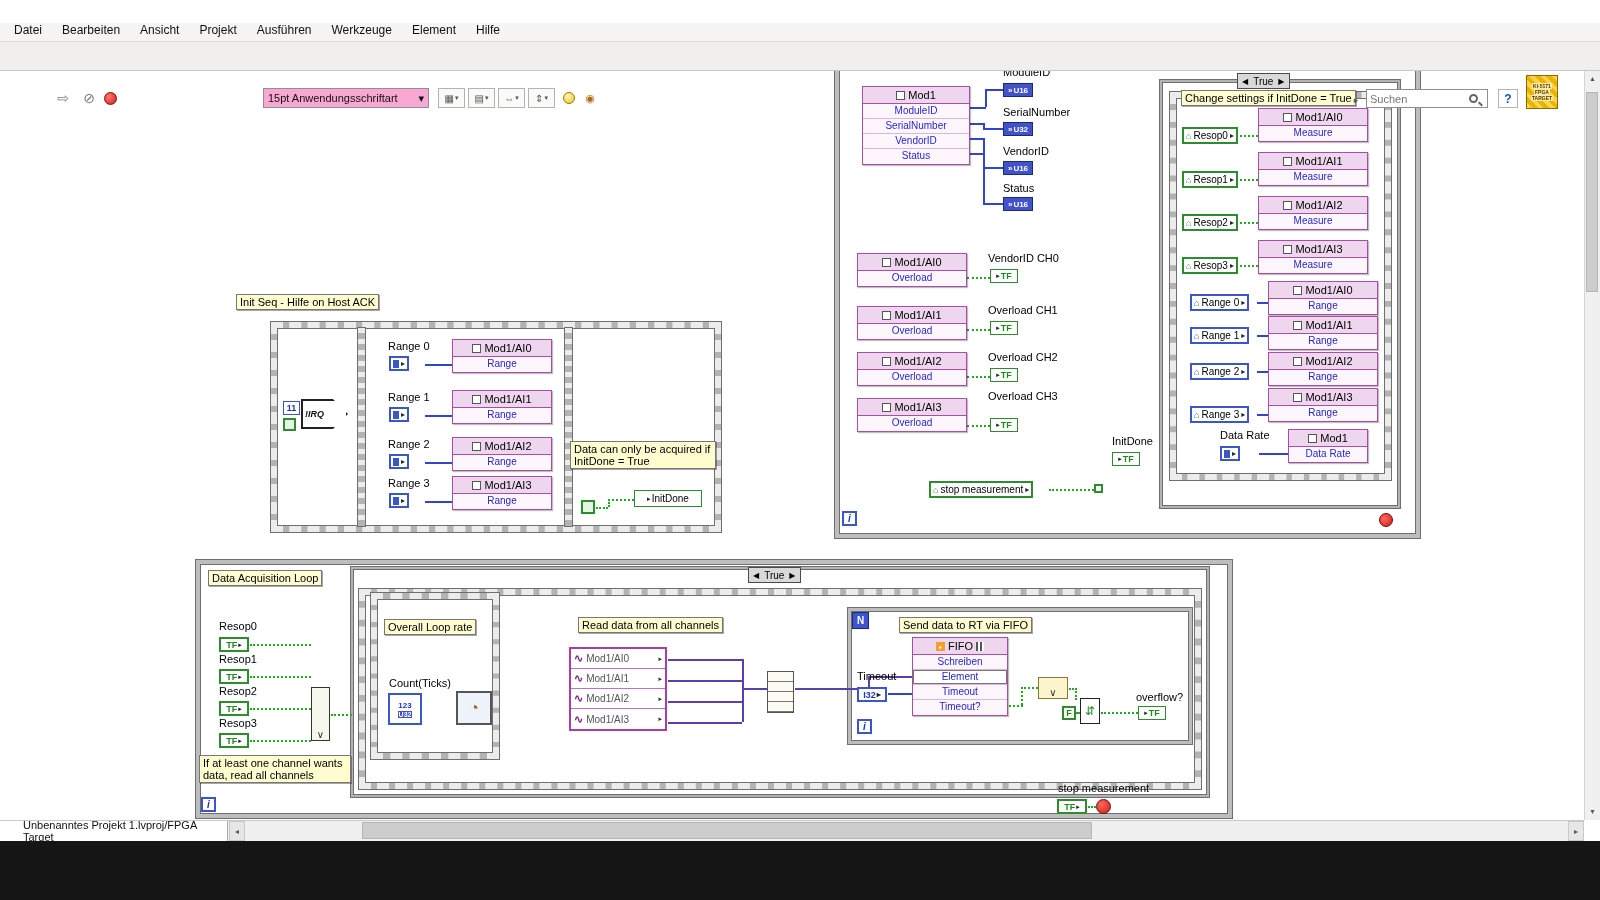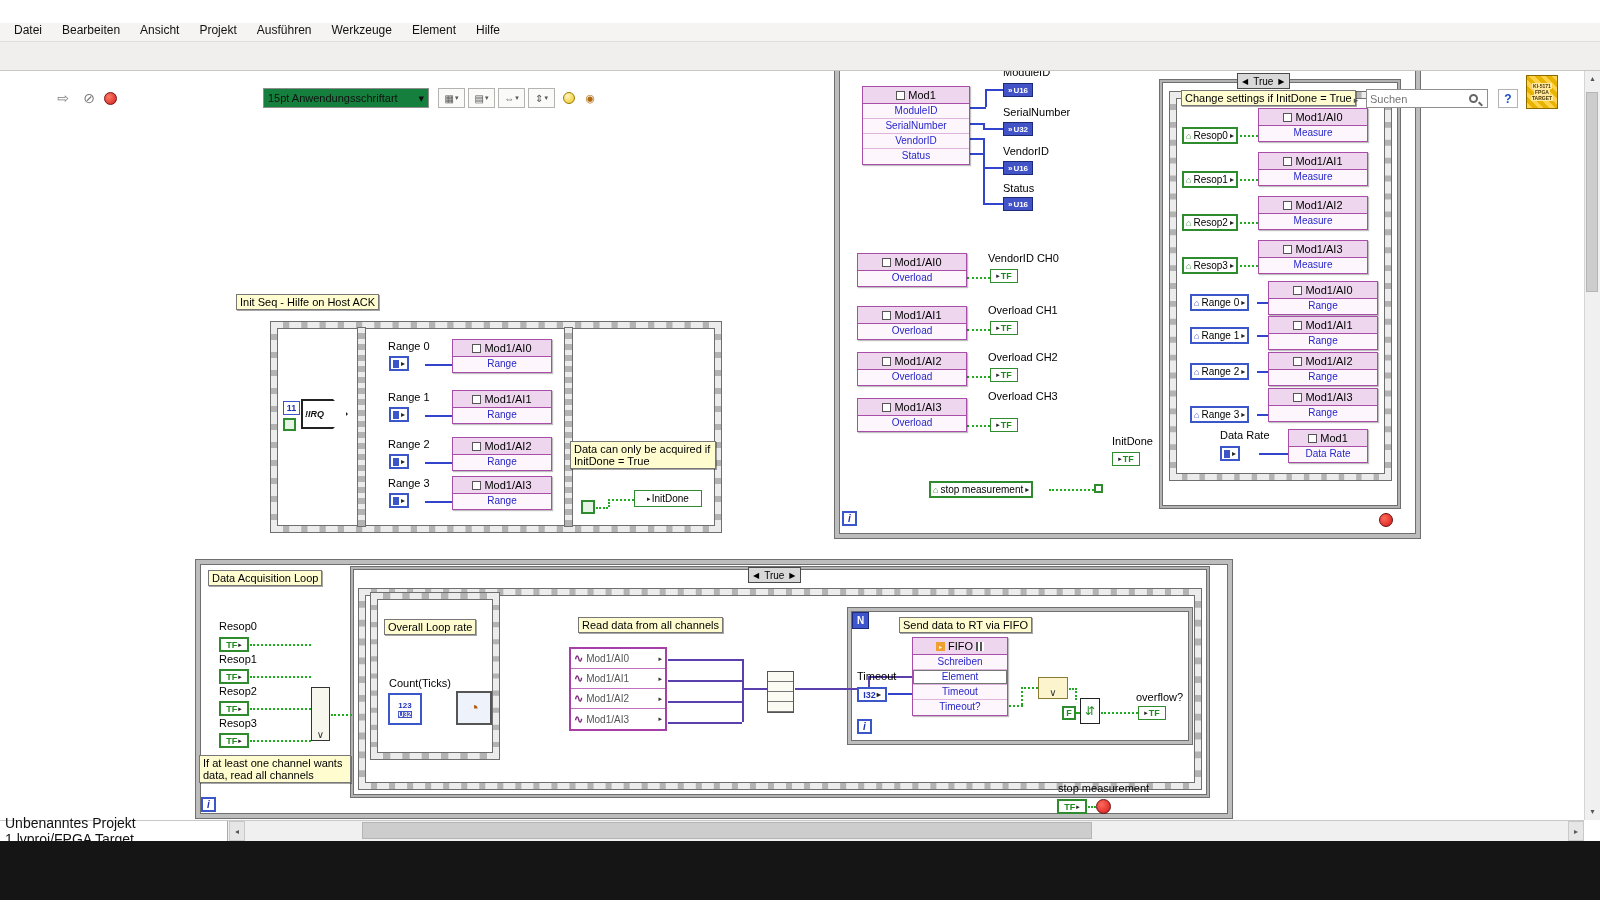--- a/index.html
+++ b/index.html
@@ -11,36 +11,36 @@
 .title{position:absolute;left:0;right:0;text-align:center;font-size:12px;color:#222;line-height:23px;pointer-events:none}
 .appicon{position:absolute;left:6px;top:4px;width:15px;height:15px;background:#c01818;border:1px solid #700;display:grid;grid-template-columns:1fr 1fr;grid-template-rows:1fr 1fr;gap:1px;padding:2px}
 .appicon span{background:#fff}
 .winbtn{position:absolute;top:0;height:22px;width:32px;display:flex;align-items:center;justify-content:center;font-size:12px;color:#333;background:transparent}
 .winbtn.close{background:#cc4b42;color:#fff;width:38px}
 .menubar{left:0;top:23px;width:1600px;height:19px;background:#f5f4f2;border-bottom:1px solid #e0dedb;display:flex;align-items:flex-start;gap:20px;padding-left:14px}
 .menuitem{font-size:12px;color:#111}
 .toolbar{left:0;top:42px;width:1600px;height:29px;background:#f0efed;border-bottom:1px solid #c9c7c4;display:flex;align-items:center}
 .tbtn{position:absolute;height:20px;display:flex;align-items:center;justify-content:center;font-size:14px;color:#7a7a7a}
 .redpause{position:absolute;width:13px;height:13px;border-radius:50%;background:radial-gradient(circle at 35% 35%,#ff7a66,#cf1f1f);border:1px solid #7a0f0f}
-.fontbox{position:absolute;left:263px;top:46px;width:166px;height:20px;background:#15803d;border:1px solid #8f8f8f;font-size:11px;display:flex;align-items:center;padding:8px 4px;color:#111;justify-content:space-between}
+.fontbox{position:absolute;left:263px;top:46px;width:166px;height:20px;background:#f9a8d4;border:1px solid #8f8f8f;font-size:11px;display:flex;align-items:center;padding:8px 4px;color:#111;justify-content:space-between}
 .combo{position:absolute;top:46px;width:27px;height:20px;border:1px solid #b5b3b0;background:#fafaf8;display:flex;align-items:center;justify-content:center;gap:1px;font-size:10px;color:#555}
 .combo .cv{font-size:7px}
 .searchbox{position:absolute;left:1366px;top:47px;width:122px;height:19px;background:#fff;border:1px solid #8f8f8f;display:flex;align-items:center;padding:0 3px}
 .searchbox input{border:0;outline:0;width:96px;font-size:11px;font-family:"Liberation Sans",sans-serif;color:#333}
 .mag{width:9px;height:9px;border:2px solid #666;border-radius:50%;position:relative;margin-left:3px}
 .mag::after{content:"";position:absolute;left:7px;top:7px;width:5px;height:2px;background:#666;transform:rotate(45deg)}
 .helpbtn{position:absolute;left:1498px;top:47px;width:20px;height:19px;border:1px solid #b5b3b0;background:#fff;color:#1a50c8;font-weight:bold;font-size:12px;display:flex;align-items:center;justify-content:center}
 .badge{position:absolute;left:1526px;top:33px;width:32px;height:34px;background:repeating-linear-gradient(45deg,#ffd24a 0 4px,#e8b400 4px 8px);border:1px solid #8a6a00;display:flex;flex-direction:column;align-items:center;justify-content:center}
 .badge span{font-size:5px;line-height:6px;font-weight:bold;color:#4a3500;background:#ffe9a0;padding:0 1px}
 .bulb{position:absolute;width:12px;height:12px;border-radius:50%;background:radial-gradient(circle at 35% 30%,#fff6c0,#f2c21a);border:1px solid #9a7d00}
 
 .vscroll{position:absolute;left:1584px;top:71px;width:16px;height:749px;background:#f0f0f0;border-left:1px solid #d5d5d5}
 .vthumb{position:absolute;left:1586px;top:92px;width:12px;height:200px;background:#cdcdcd;border:1px solid #b5b5b5}
 .hrow{position:absolute;left:0;top:820px;width:1584px;height:21px;background:#f0f0f0;border-top:1px solid #c9c9c9}
-.tabbox{position:absolute;left:0;top:821px;width:228px;height:20px;background:#fff;border-right:1px solid #aaa;font-size:14px;display:flex;align-items:center;padding:0 5px;color:#111}
+.tabbox{position:absolute;left:0;top:821px;width:228px;height:20px;background:#fff;border-right:1px solid #aaa;font-size:11px;display:flex;align-items:center;padding:0 23px;color:#111}
 .hthumb{position:absolute;left:362px;top:822px;width:730px;height:17px;background:#cdcdcd;border:1px solid #b5b5b5}
 .sarrbtn{position:absolute;width:16px;height:19px;display:flex;align-items:center;justify-content:center;font-size:8px;color:#555;background:#e6e6e6;border:1px solid #c9c9c9}
 
 .taskbar{left:0;top:841px;width:1600px;height:59px;background:#151515;display:block}
 
 .wloop{position:absolute;border:4px solid #bdbdbd;box-shadow:0 0 0 1px #6f6f6f,inset 0 0 0 1px #6f6f6f}
 .caseS{position:absolute;border:2px solid #b3b3b3;box-shadow:0 0 0 1px #6f6f6f,inset 0 0 0 1px #6f6f6f}
 .seqS{position:absolute;border:6px solid #b3b3b3;box-shadow:0 0 0 1px #6f6f6f,inset 0 0 0 1px #6f6f6f}
 .seqS::before{content:"";position:absolute;inset:-6px;border:6px dashed rgba(255,255,255,.75);pointer-events:none}
 .seqdiv{position:absolute;width:7px;background:#b3b3b3;box-shadow:0 0 0 1px #6f6f6f;background-image:repeating-linear-gradient(180deg,rgba(255,255,255,.75) 0 5px,transparent 5px 11px)}

